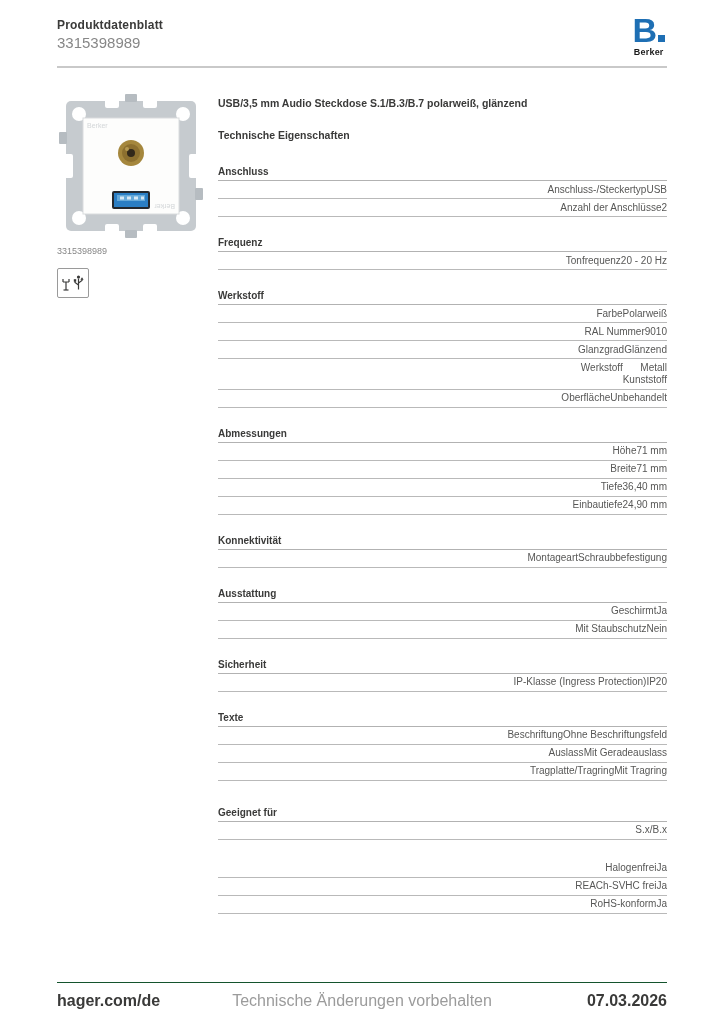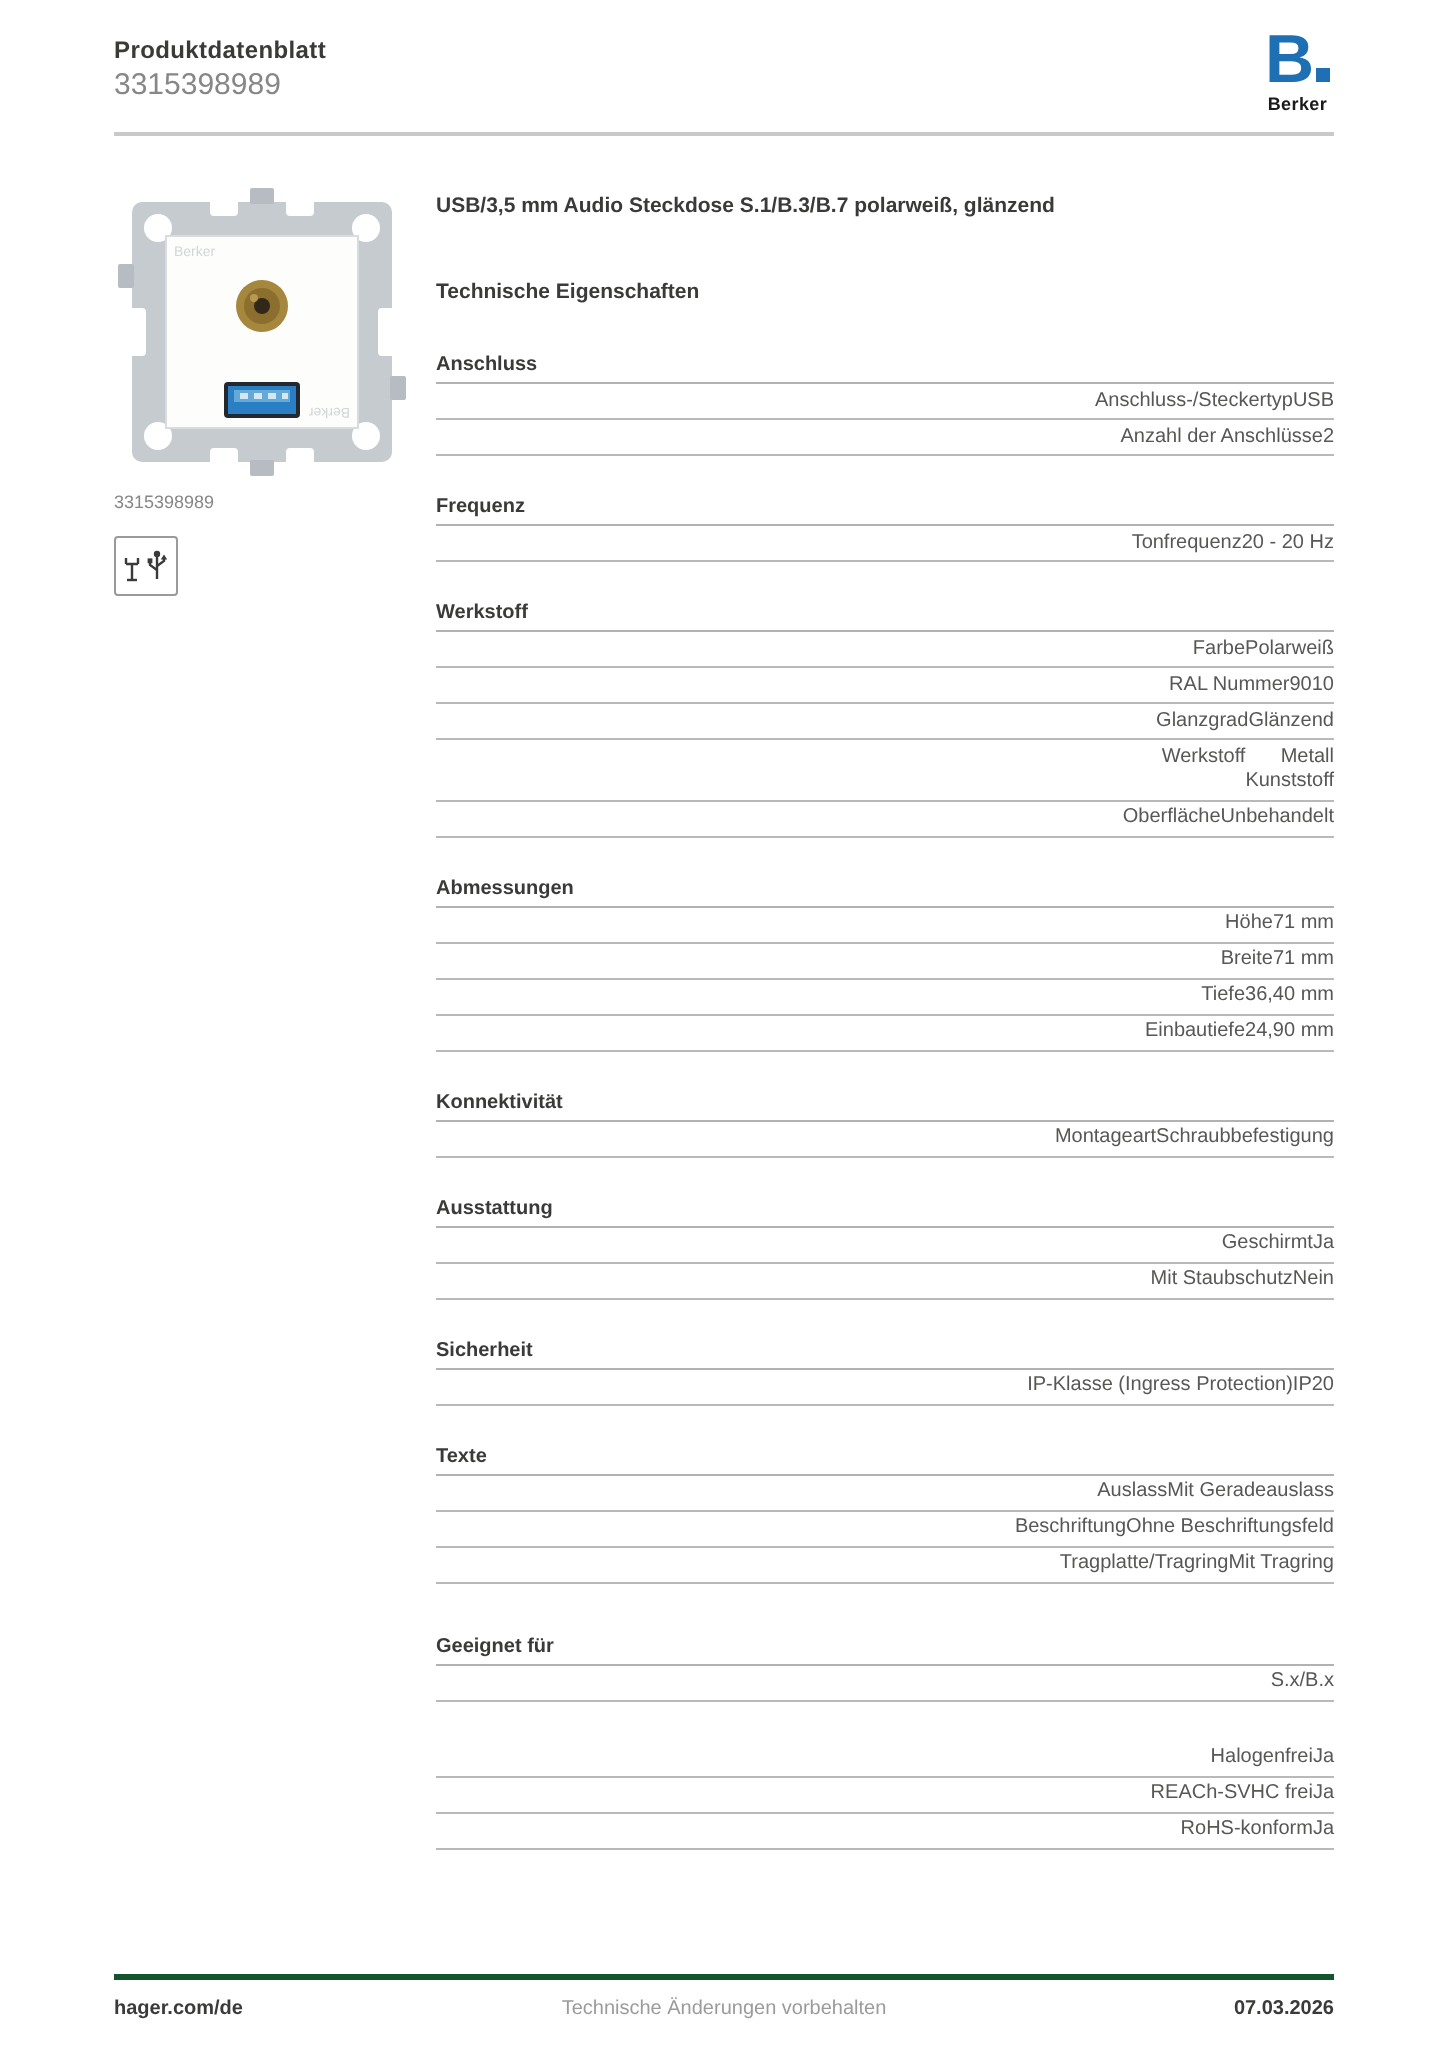--- a/index.html
+++ b/index.html
@@ -33,21 +33,21 @@
 
   .product-image { width: 148px; height: 148px; display: block; }
   .image-caption { font-size: 9px; color: #878787; margin-top: 6px; }
   .connector-badge {
     width: 32px; height: 30px; border: 1px solid #9a9a9a; border-radius: 2px;
     margin-top: 12px; display: flex; align-items: center; justify-content: center;
     background: #fff;
   }
 
   .product-title { font-size: 10.5px; font-weight: bold; color: #3a3a39; margin-top: 5px; }
-  .table-heading { font-size: 10.5px; font-weight: bold; color: #3a3a39; margin-top: 31px; }
+  .table-heading { font-size: 10.5px; font-weight: bold; color: #3a3a39; margin-top: 20px; }
 
   #sections { margin-top: 25px; }
   .section { margin-bottom: 20px; }
   .section.extra-gap { margin-top: 26px; }
   .section-title {
     font-size: 10px; font-weight: bold; color: #3a3a39;
     padding-bottom: 3px; border-bottom: 1px solid #b2b2b2;
   }
   .row {
     display: flex; justify-content: flex-end; align-items: flex-start;
@@ -55,24 +55,24 @@
     padding: 2.5px 0 2px 0;
     border-bottom: 1px solid #b9b9b9;
     line-height: 1.25;
   }
   .row .label { text-align: left; }
   .row .value { text-align: right; white-space: pre-line; }
 
   
   .footer {
     position: absolute; left: 57px; right: 57px; bottom: 14px;
-    border-top: 3px solid #14532d;
+    border-top: 1px solid #14532d;
     padding-top: 9px;
     display: flex; justify-content: space-between; align-items: baseline;
-    font-size: 10px;
+    font-size: 16px;
     gap: 36px;
   }
   .footer-left  { font-weight: bold; color: #3a3a39; }
   .footer-center{ color: #9b9b9b; position: absolute; left: 50%; transform: translateX(-50%); }
   .footer-right { font-weight: bold; color: #3a3a39; }
 </style>
 </head>
 <body>
 
 <div class="page">
@@ -241,26 +241,26 @@
           <div class="section">
             <div class="section-title">Sicherheit</div>
             <div class="row">
               <span class="label">IP-Klasse (Ingress Protection)</span>
               <span class="value">IP20</span>
             </div>
           </div>
           <div class="section">
             <div class="section-title">Texte</div>
             <div class="row">
+              <span class="label">Beschriftung</span>
+              <span class="value">Ohne Beschriftungsfeld</span>
+            </div>
+            <div class="row">
               <span class="label">Auslass</span>
               <span class="value">Mit Geradeauslass</span>
-            </div>
-            <div class="row">
-              <span class="label">Beschriftung</span>
-              <span class="value">Ohne Beschriftungsfeld</span>
             </div>
             <div class="row">
               <span class="label">Tragplatte/Tragring</span>
               <span class="value">Mit Tragring</span>
             </div>
           </div>
           <div class="section extra-gap">
             <div class="section-title">Geeignet für</div>
             <div class="row">
               <span class="label">S.x/B.x</span>

